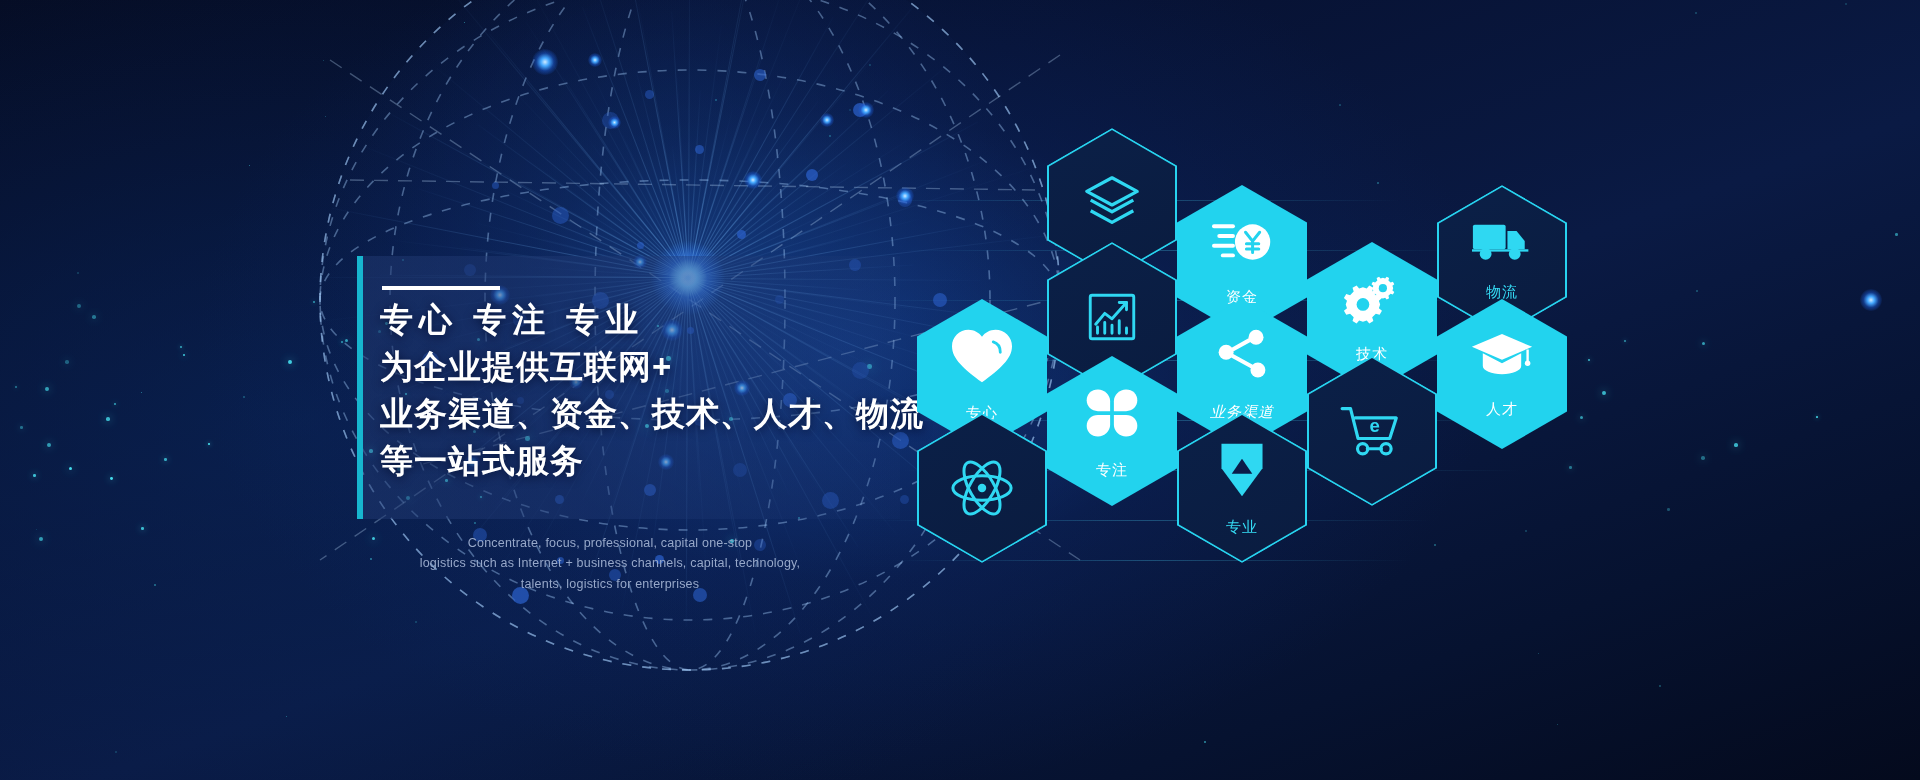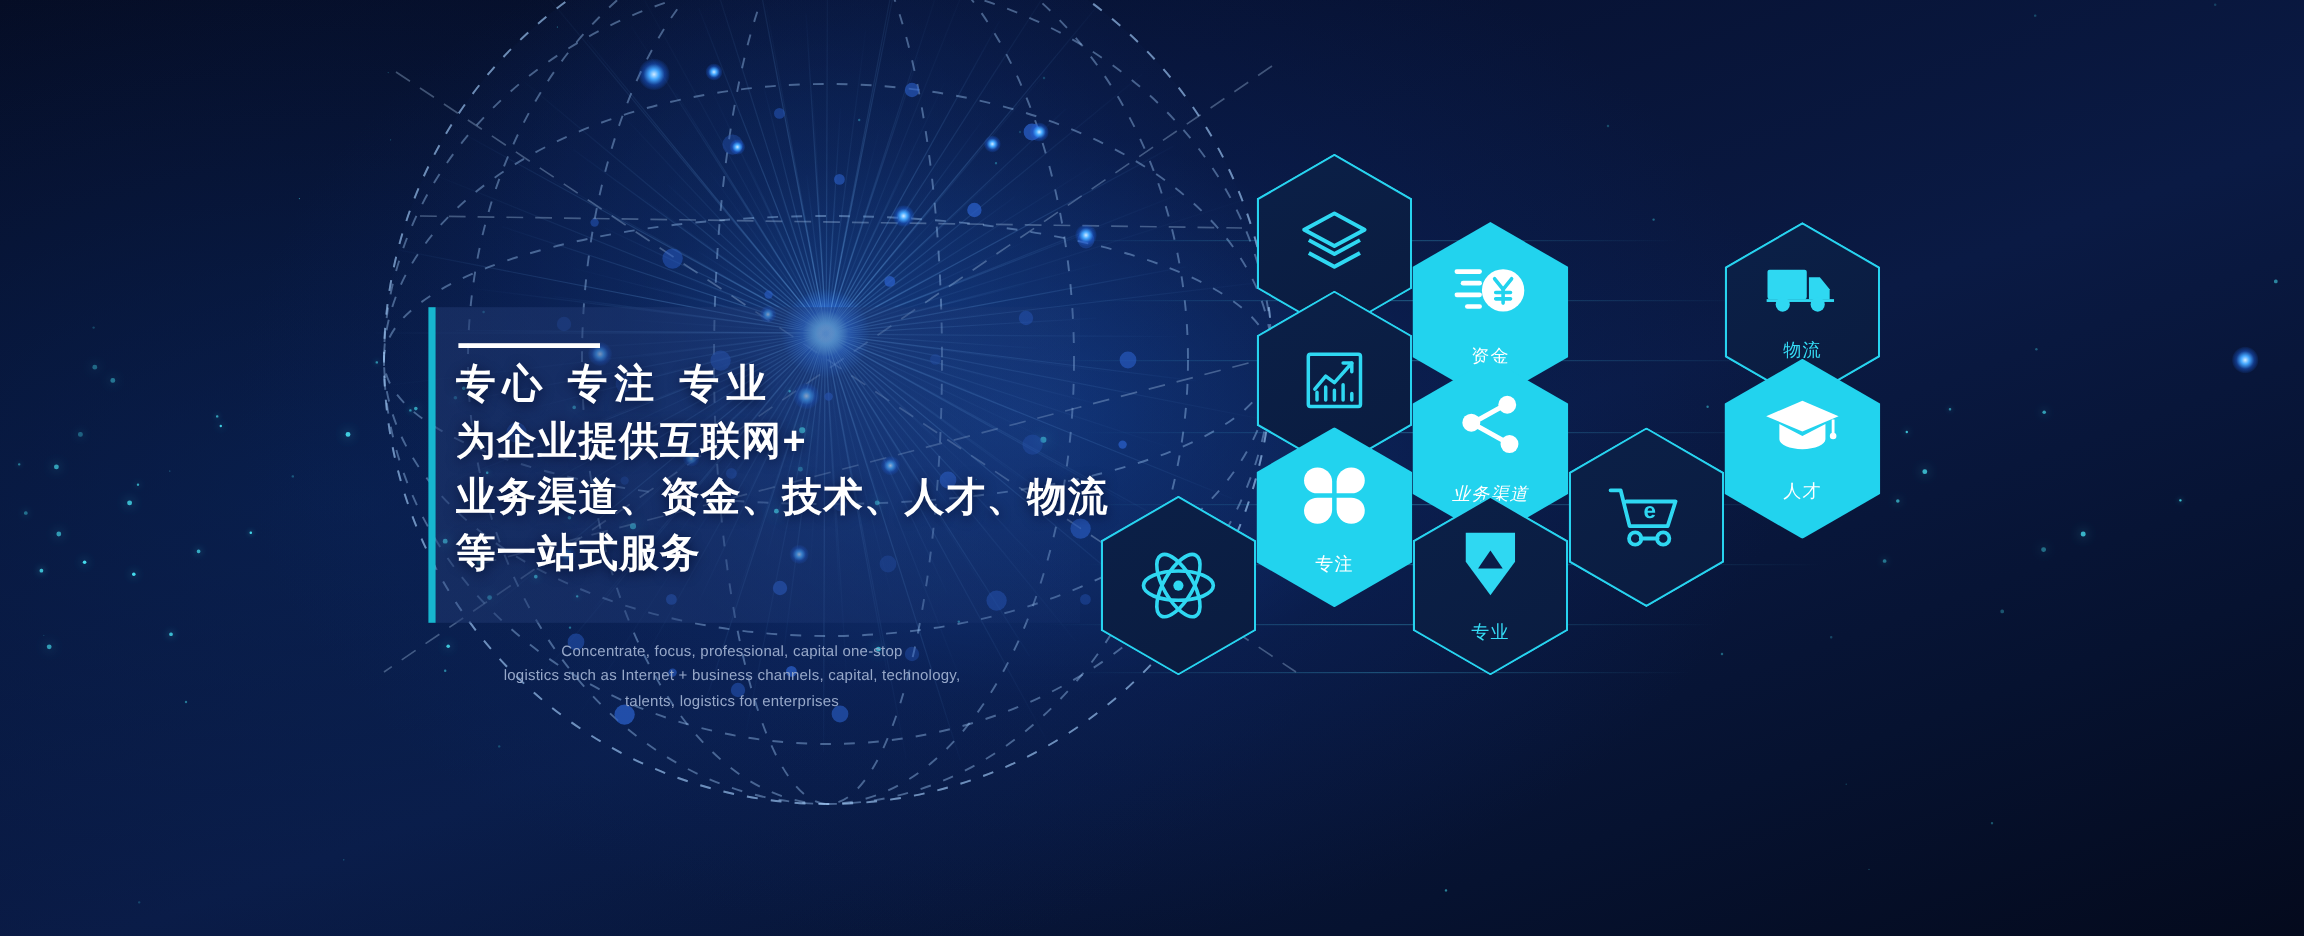--- a/index.html
+++ b/index.html
@@ -478,34 +478,58 @@
               <rect x="6" y="21" width="20" height="4.4" rx="2.2"></rect>
               <rect x="0" y="32" width="26" height="4.4" rx="2.2"></rect>
               <rect x="10" y="43" width="16" height="4.4" rx="2.2"></rect>
               <circle cx="46" cy="30" r="20"></circle>
               <path d="M38 19 L46 29 L54 19" stroke="#22d3ee" stroke-width="3.4" fill="none" stroke-linecap="round"></path>
               <path d="M39 32h14M39 38h14M46 29v13" stroke="#22d3ee" stroke-width="3.4" stroke-linecap="round"></path>
             </svg></span>
           <span class="lbl">资金</span>
         </div>
       </div>
+      <div class="hex solid" style="left: 1307px; top: 242px;">
+        <div class="content">
+          <span class="ico"><svg width="58" height="56" viewBox="0 0 64 60" fill="#ffffff">
+              <g transform="translate(22,36)">
+                <path d="M0-19 4.2-17.6 7-21 11.5-18.4 10.2-14.2 14.2-10.2 18.4-11.5 21-7 17.6-4.2 19 0 17.6 4.2 21 7 18.4 11.5 14.2 10.2 10.2 14.2 11.5 18.4 7 21 4.2 17.6 0 19 -4.2 17.6 -7 21 -11.5 18.4 -10.2 14.2 -14.2 10.2 -18.4 11.5 -21 7 -17.6 4.2 -19 0 -17.6-4.2 -21-7 -18.4-11.5 -14.2-10.2 -10.2-14.2 -11.5-18.4 -7-21 -4.2-17.6Z"></path>
+                <circle cx="0" cy="0" r="7" fill="#22d3ee"></circle>
+              </g>
+              <g transform="translate(44,18) scale(.60)">
+                <path d="M0-19 4.2-17.6 7-21 11.5-18.4 10.2-14.2 14.2-10.2 18.4-11.5 21-7 17.6-4.2 19 0 17.6 4.2 21 7 18.4 11.5 14.2 10.2 10.2 14.2 11.5 18.4 7 21 4.2 17.6 0 19 -4.2 17.6 -7 21 -11.5 18.4 -10.2 14.2 -14.2 10.2 -18.4 11.5 -21 7 -17.6 4.2 -19 0 -17.6-4.2 -21-7 -18.4-11.5 -14.2-10.2 -10.2-14.2 -11.5-18.4 -7-21 -4.2-17.6Z"></path>
+                <circle cx="0" cy="0" r="7.5" fill="#22d3ee"></circle>
+              </g>
+            </svg></span>
+          <span class="lbl">技术</span>
+        </div>
+      </div>
       <div class="hex outline" style="left: 1437px; top: 185px;">
         <div class="edge"></div>
         <div class="inner"></div>
         <div class="content">
           <span class="ico"><svg width="60" height="46" viewBox="0 0 66 50" fill="#2fd8f2">
               <rect x="1" y="6" width="36" height="27" rx="2"></rect>
               <path d="M39 13h10l9 11v9H39z"></path>
               <circle cx="15" cy="38" r="6.5"></circle>
               <circle cx="47" cy="38" r="6.5"></circle>
               <rect x="0" y="33" width="62" height="2.6"></rect>
             </svg></span>
           <span class="lbl">物流</span>
         </div>
       </div>
+      <div class="hex solid" style="left: 917px; top: 299px;">
+        <div class="content">
+          <span class="ico"><svg width="66" height="60" viewBox="0 0 70 64" fill="#ffffff">
+              <path d="M35 60C16 46 3 35 3 21.5 3 11.8 10.9 4 20.6 4c5.9 0 11.1 2.9 14.4 7.4C38.3 6.9 43.5 4 49.4 4 59.1 4 67 11.8 67 21.5 67 35 54 46 35 60Z"></path>
+              <path d="M47 17c5 1.5 7.5 6 7.5 11" fill="none" stroke="#22d3ee" stroke-width="3" stroke-linecap="round"></path>
+            </svg></span>
+          <span class="lbl">专心</span>
+        </div>
+      </div>
       <div class="hex solid" style="left: 1177px; top: 299px; font-style: italic;">
         <div class="content">
           <span class="ico"><svg width="58" height="58" viewBox="0 0 62 62" fill="none" stroke="#ffffff" stroke-width="4.4" stroke-linecap="round">
               <circle cx="46" cy="11" r="8" fill="#ffffff" stroke="none"></circle>
               <circle cx="14" cy="27" r="8" fill="#ffffff" stroke="none"></circle>
               <circle cx="48" cy="46" r="8" fill="#ffffff" stroke="none"></circle>
               <path d="M21 24 39 14"></path>
               <path d="M21 31 41 42"></path>
             </svg></span>
           <span class="lbl">业务渠道</span>

